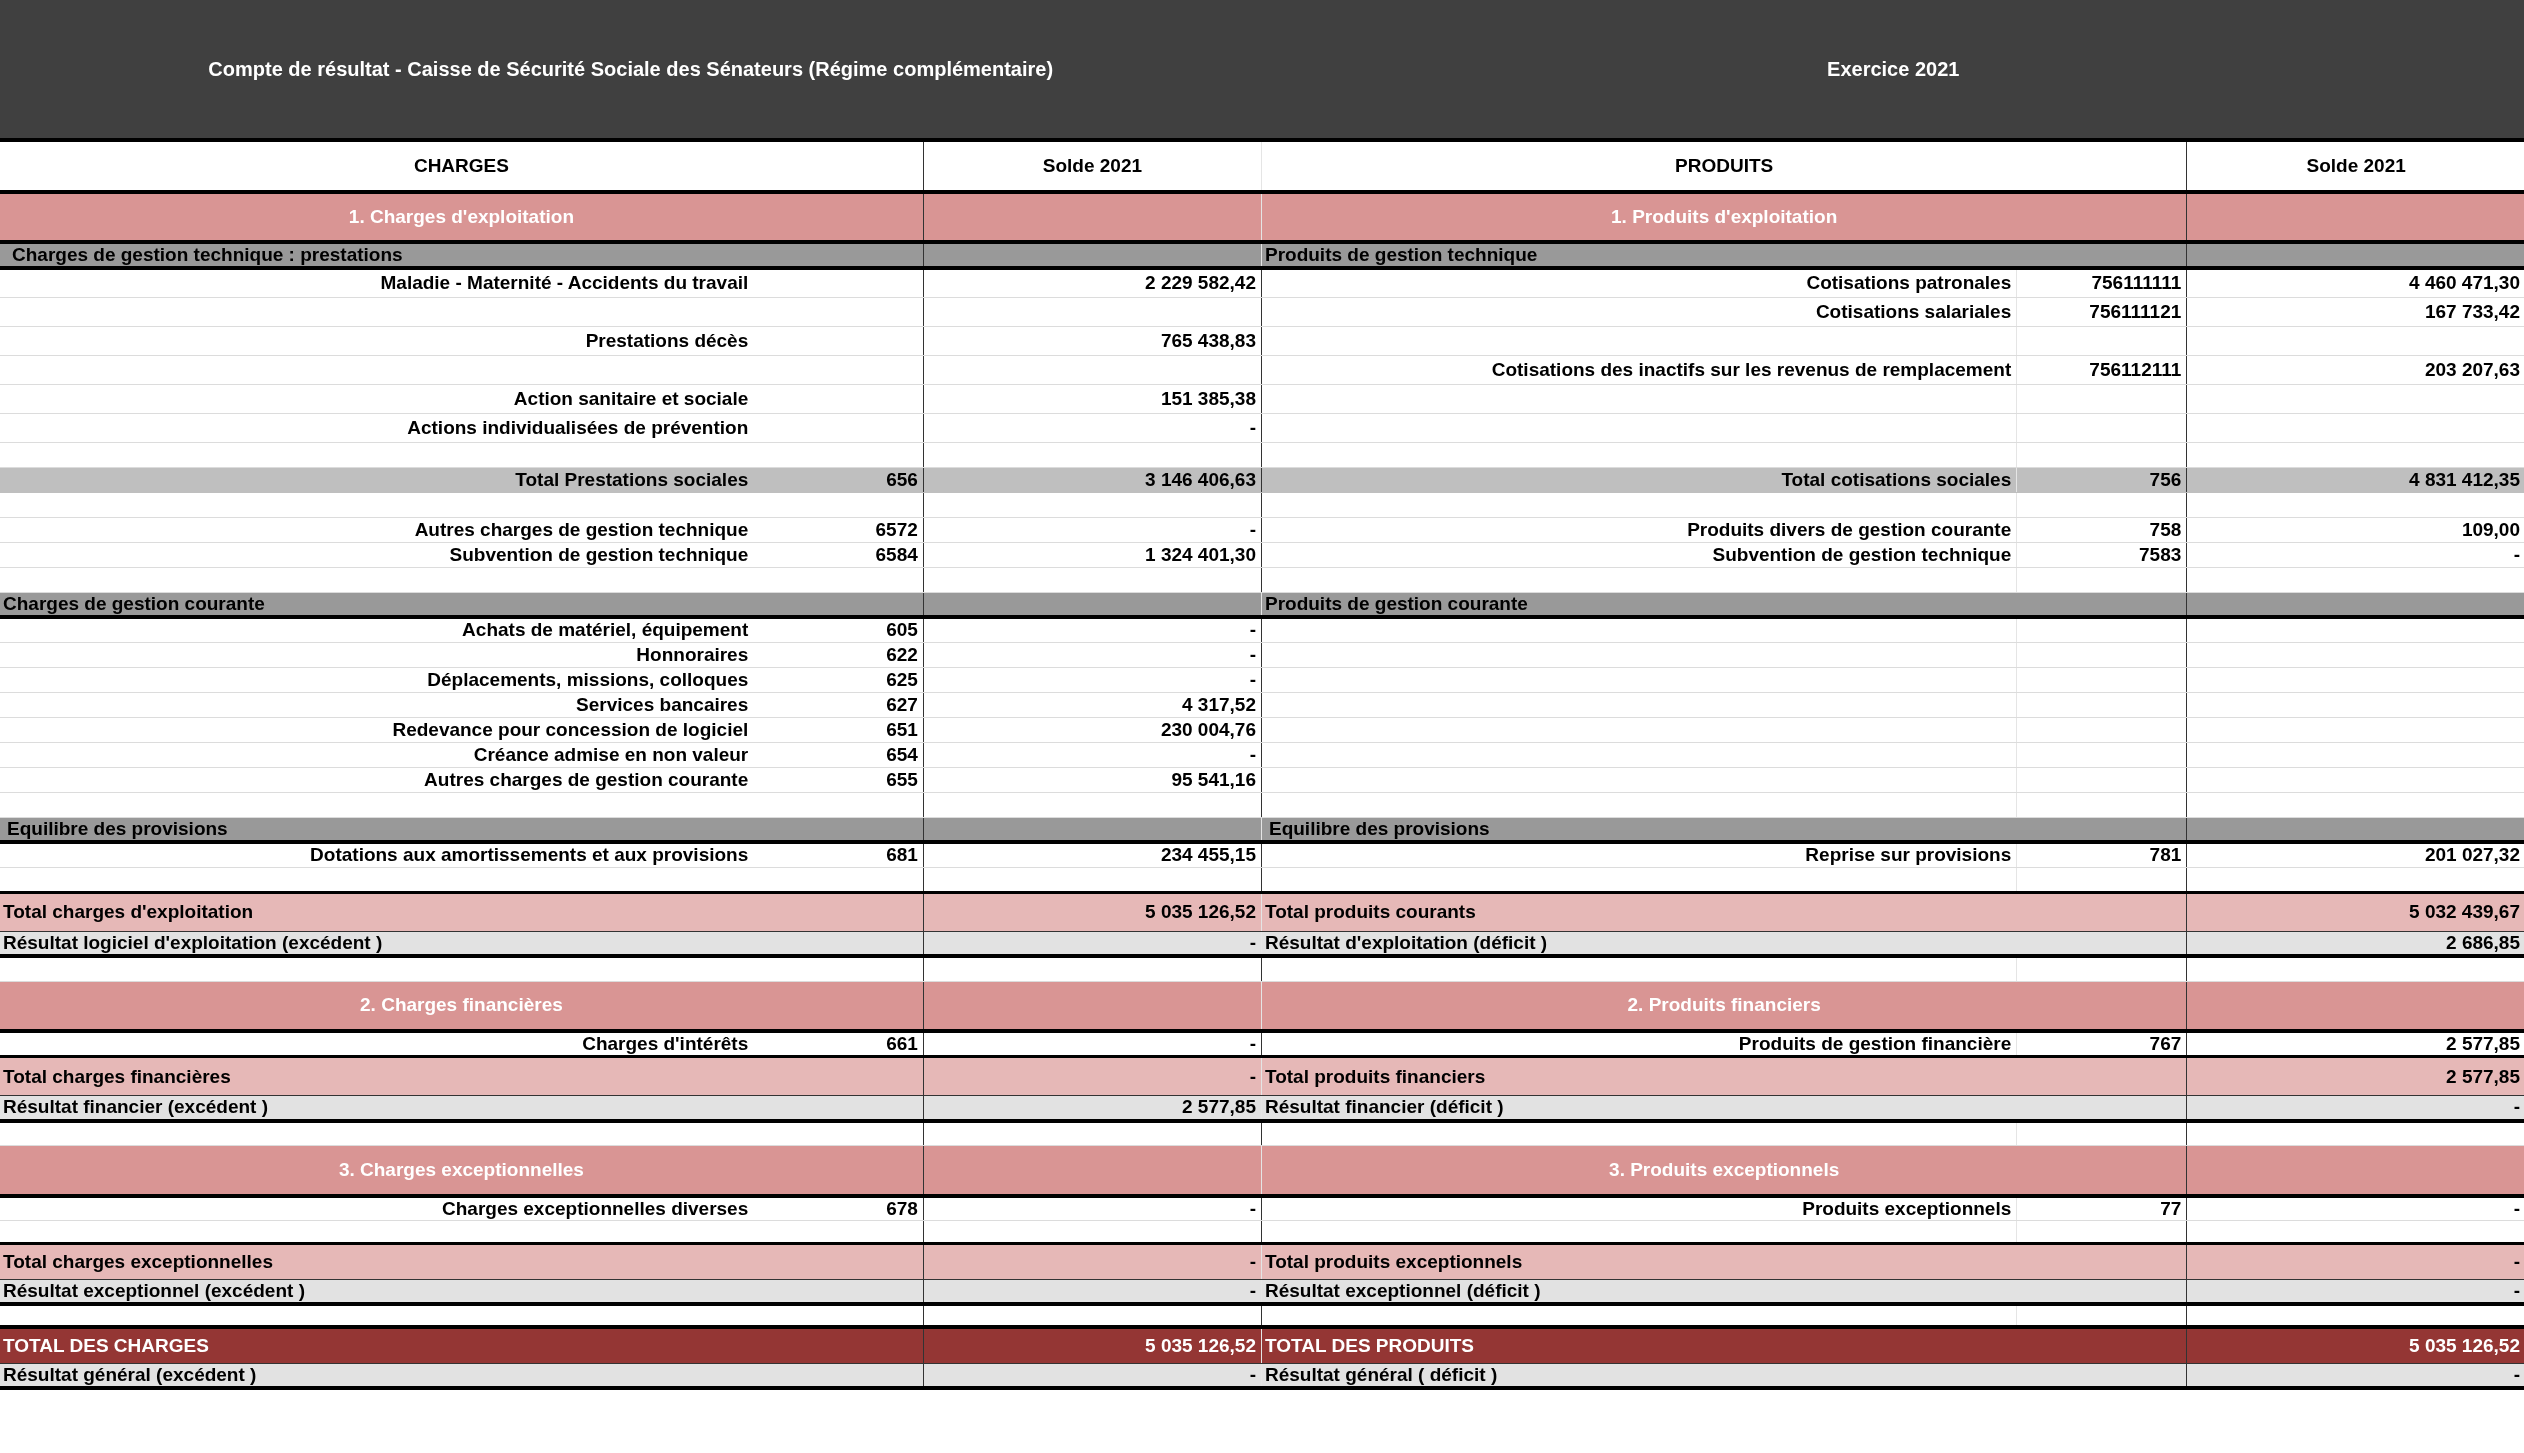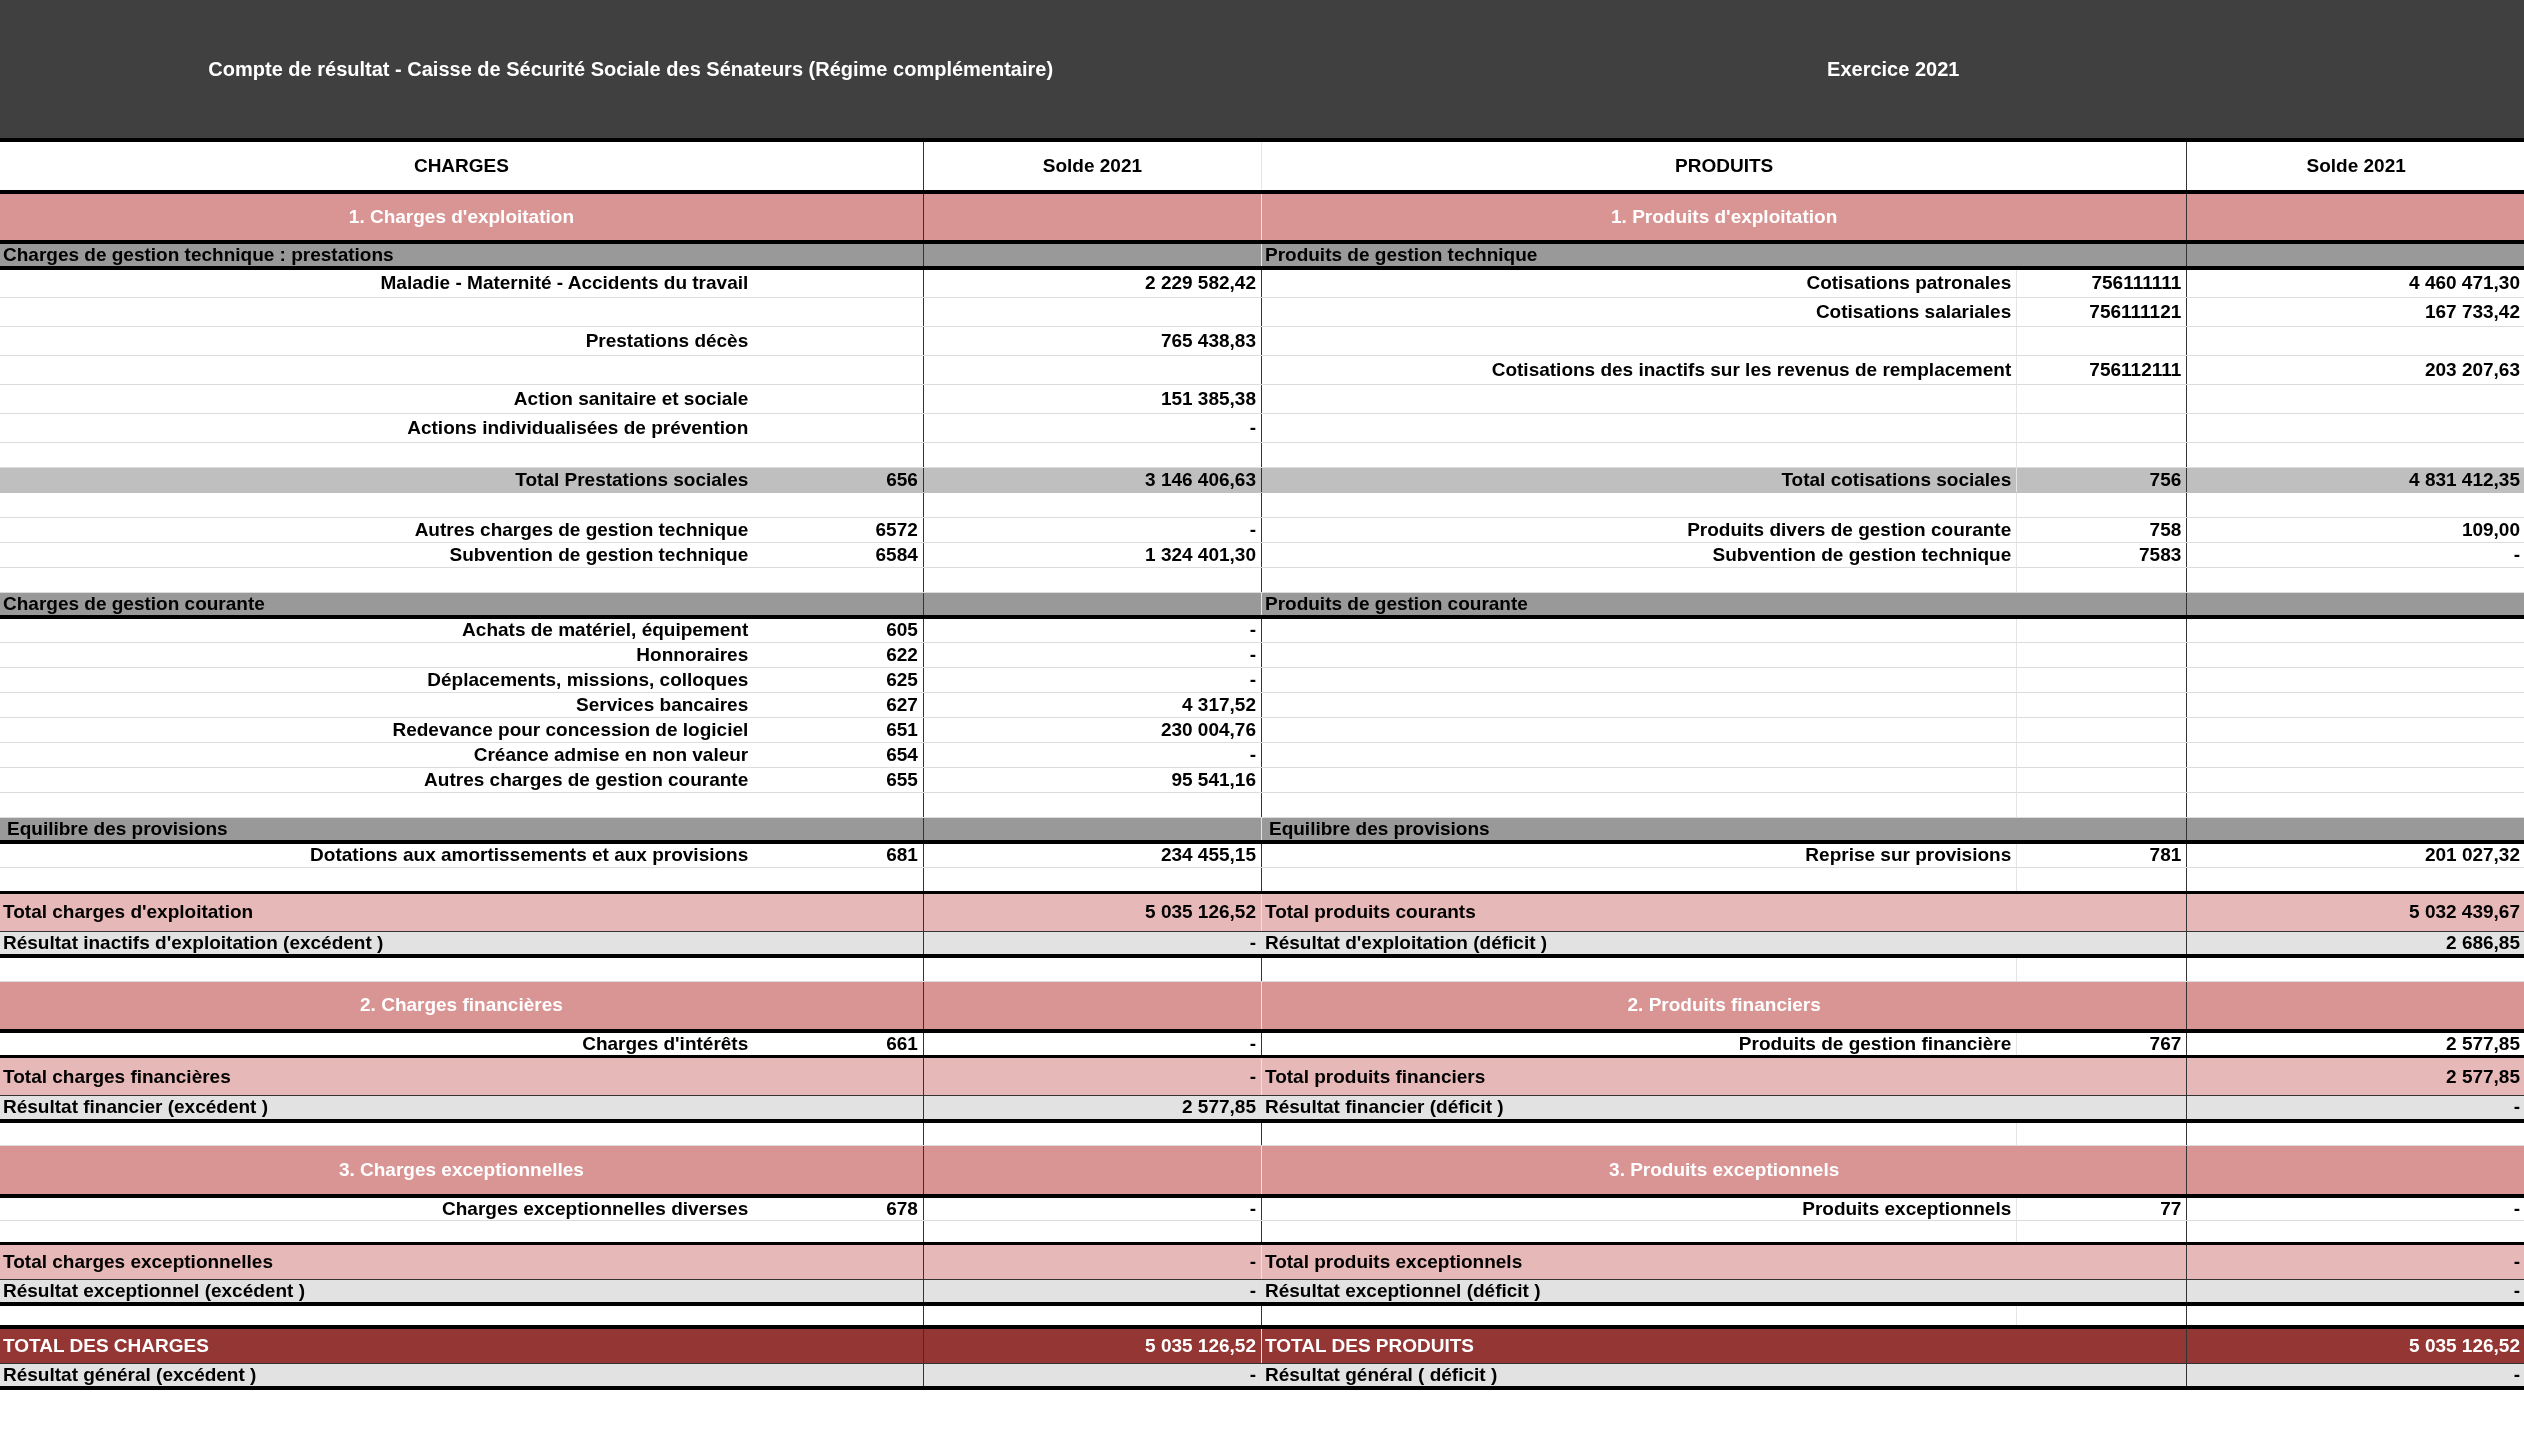--- a/index.html
+++ b/index.html
@@ -50,21 +50,21 @@
   </tr>
 
   <tr class="sec" style="height:50px">
     <td colspan="2" class="c codecell">1. Charges d'exploitation</td>
     <td></td>
     <td colspan="2" class="c lsep rcodecell">1. Produits d'exploitation</td>
     <td></td>
   </tr>
 
   <tr class="grp" style="height:25px">
-    <td colspan="2" class="codecell" style="padding-left:3px">Charges de gestion technique : prestations</td>
+    <td colspan="2" class="codecell" style="padding-left:12px">Charges de gestion technique : prestations</td>
     <td></td>
     <td colspan="2" class="lsep rcodecell" style="padding-left:3px">Produits de gestion technique</td>
     <td></td>
   </tr>
 
   <tr style="height:29px">
     <td class="r">Maladie - Maternité - Accidents du travail</td>
     <td class="r codecell"></td>
     <td class="r">2 229 582,42</td>
     <td class="r lsep">Cotisations patronales</td>
@@ -256,21 +256,21 @@
         <td></td>
   </tr>
 
   <tr class="tot" style="height:39px">
     <td colspan="2" class="codecell" style="padding-left:3px">Total charges d'exploitation</td>
     <td class="r">5 035 126,52</td>
     <td colspan="2" class="lsep rcodecell" style="padding-left:3px">Total produits courants</td>
     <td class="r">5 032 439,67</td>
   </tr>
   <tr class="res" style="height:25px">
-    <td colspan="2" class="codecell" style="padding-left:3px">Résultat inactifs d'exploitation (excédent )</td>
+    <td colspan="2" class="codecell" style="padding-left:3px">Résultat logiciel d'exploitation (excédent )</td>
     <td class="r">-</td>
     <td colspan="2" class="lsep rcodecell" style="padding-left:3px">Résultat d'exploitation (déficit )</td>
     <td class="r">2 686,85</td>
   </tr>
   <tr class="blank" style="height:25px">
     <td></td>
         <td class="codecell"></td>
         <td></td>
         <td class="lsep"></td>
         <td class="rcodecell"></td>

